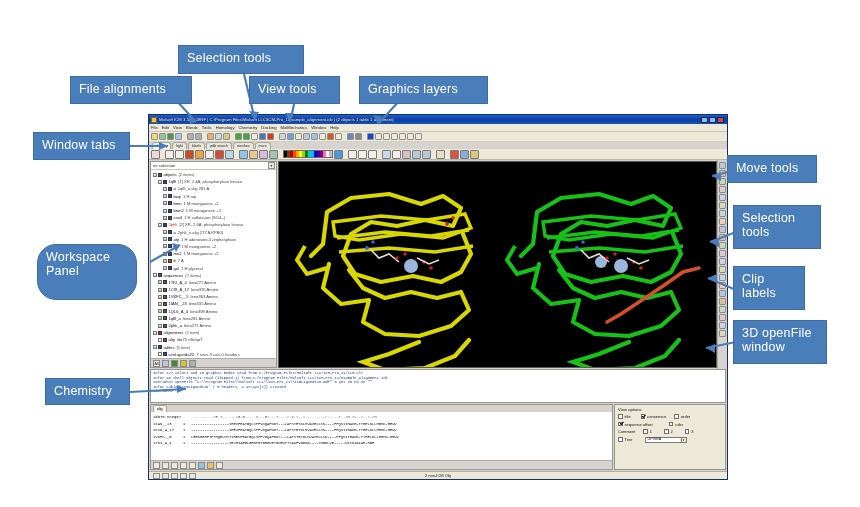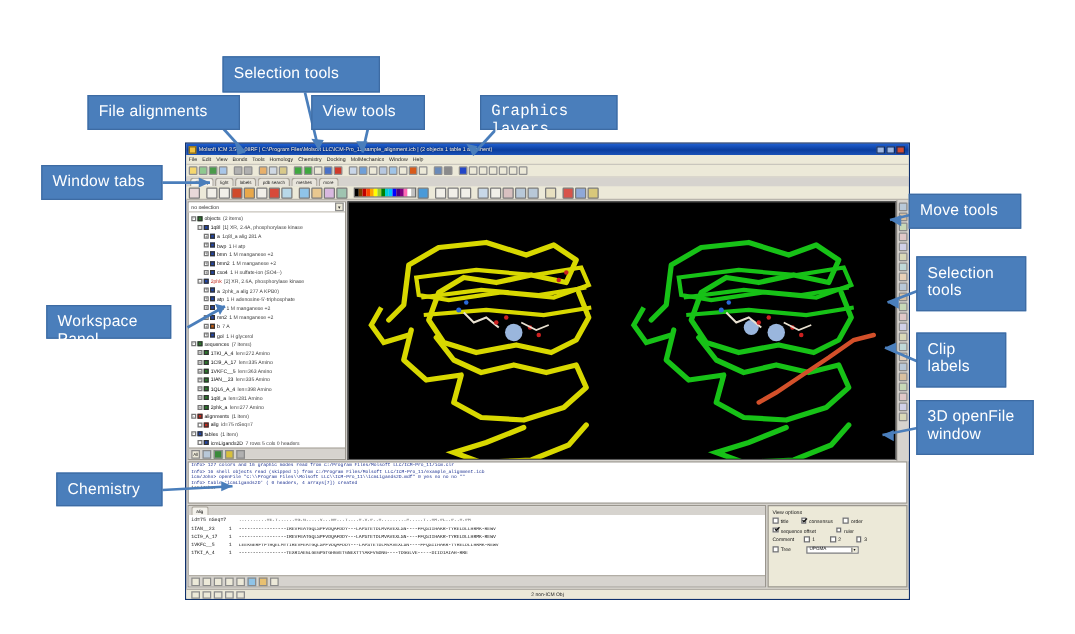--- a/index.html
+++ b/index.html
@@ -186,23 +186,23 @@
     <polygon points="712,176 721,172 721,181"></polygon>
     <polygon points="710,242 719,238 719,247"></polygon>
     <polygon points="708,278 717,274 717,283"></polygon>
     <polygon points="706,348 715,344 715,353"></polygon>
   </g>
 </svg>
 
 <div class="callout" style="left:178px; top:45px; width:126px; height:29px;">Selection tools</div>
 <div class="callout" style="left:70px; top:76px; width:122px; height:28px;">File alignments</div>
 <div class="callout" style="left:249px; top:76px; width:91px; height:28px;">View tools</div>
-<div class="callout" style="left:384px; top:76px; width:110px; height:28px;font-family:Liberation Mono, monospace;">Graphics layers</div>
+<div class="callout" style="left:359px; top:76px; width:129px; height:28px;">Graphics layers</div>
 <div class="callout" style="left:33px; top:132px; width:97px; height:28px;">Window tabs</div>
-<div class="callout" style="left:37px; top:244px; width:100px; height:27px;">Workspace
+<div class="callout" style="left:37px; top:244px; width:100px; height:56px;border-radius:19px;">Workspace
 Panel</div>
 <div class="callout" style="left:45px; top:378px; width:85px; height:27px;">Chemistry</div>
 <div class="callout" style="left:727px; top:155px; width:90px; height:28px;">Move tools</div>
 <div class="callout" style="left:733px; top:205px; width:88px; height:44px;">Selection
 tools</div>
 <div class="callout" style="left:733px; top:266px; width:72px; height:44px;">Clip
 labels</div>
 <div class="callout" style="left:733px; top:320px; width:94px; height:44px;">3D openFile
 window</div>
 

